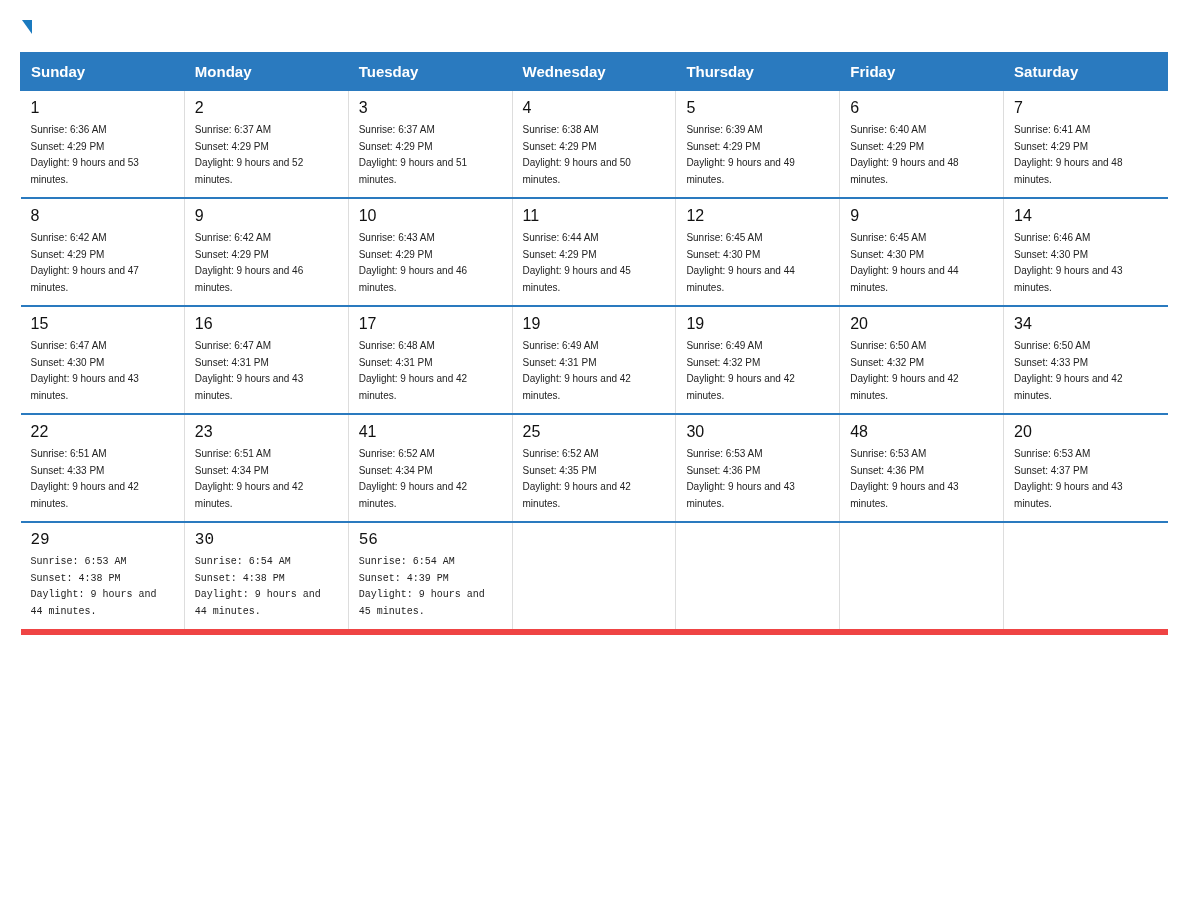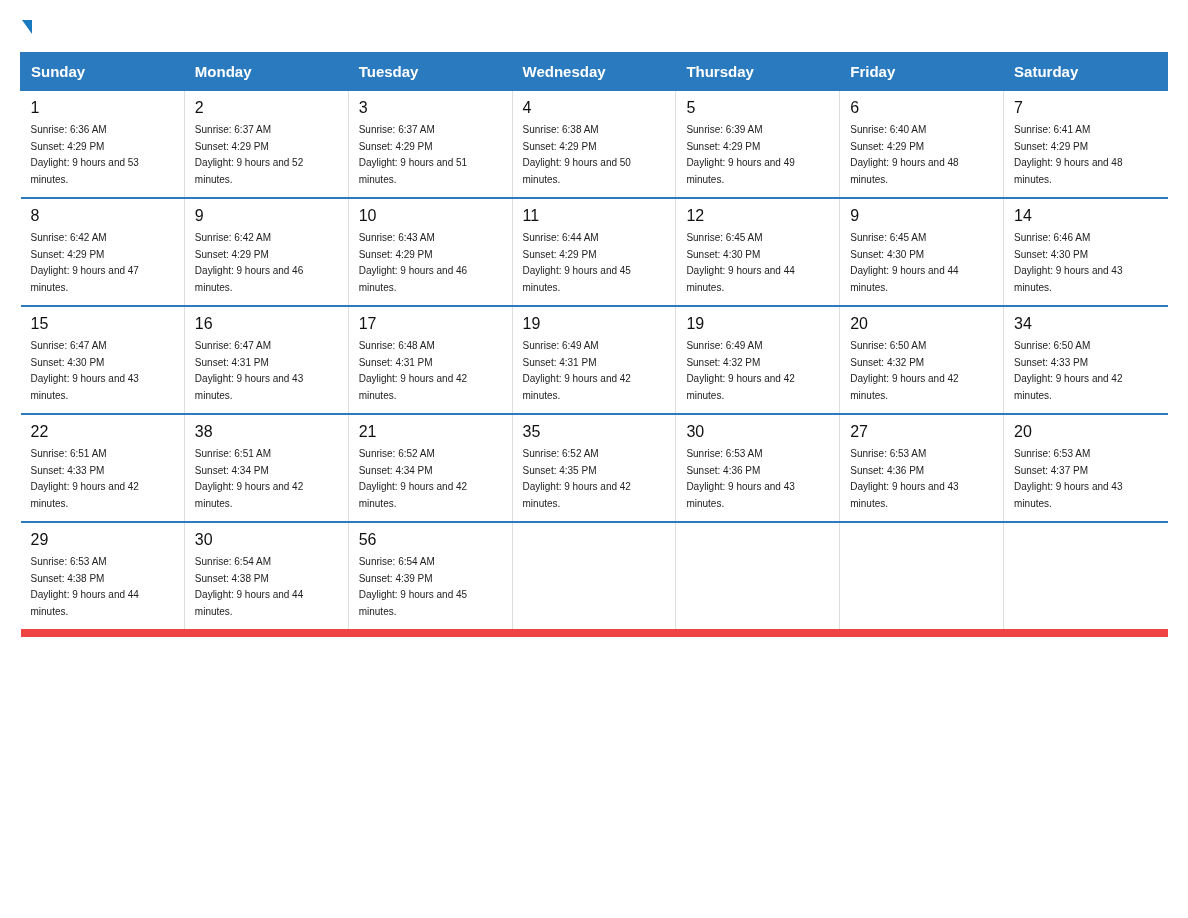--- a/index.html
+++ b/index.html
@@ -103,21 +103,22 @@
     }
     .day-info {
       font-size: 10px;
       line-height: 1.55;
       color: #222;
     }
     .empty-cell {
       background: #fff;
     }
     tbody tr:last-child {
-      border-bottom: 8px solid #ef4444;
+      border-bottom: 6px solid #ef4444;
+      font-family: Liberation Mono, monospace;
     }
   </style>
 </head>
 <body>
 
 <div class="header">
   <div class="logo">
     <div class="logo-line">
       <span class="logo-general"></span>
       <span class="logo-triangle"></span>
@@ -167,25 +168,25 @@
         <td><span class="day-num">15</span><span class="day-info">Sunrise: 6:47 AM<br>Sunset: 4:30 PM<br>Daylight: 9 hours and 43 minutes.</span></td>
         <td><span class="day-num">16</span><span class="day-info">Sunrise: 6:47 AM<br>Sunset: 4:31 PM<br>Daylight: 9 hours and 43 minutes.</span></td>
         <td><span class="day-num">17</span><span class="day-info">Sunrise: 6:48 AM<br>Sunset: 4:31 PM<br>Daylight: 9 hours and 42 minutes.</span></td>
         <td><span class="day-num">19</span><span class="day-info">Sunrise: 6:49 AM<br>Sunset: 4:31 PM<br>Daylight: 9 hours and 42 minutes.</span></td>
         <td><span class="day-num">19</span><span class="day-info">Sunrise: 6:49 AM<br>Sunset: 4:32 PM<br>Daylight: 9 hours and 42 minutes.</span></td>
         <td><span class="day-num">20</span><span class="day-info">Sunrise: 6:50 AM<br>Sunset: 4:32 PM<br>Daylight: 9 hours and 42 minutes.</span></td>
         <td><span class="day-num">34</span><span class="day-info">Sunrise: 6:50 AM<br>Sunset: 4:33 PM<br>Daylight: 9 hours and 42 minutes.</span></td>
       </tr>
       <tr>
         <td><span class="day-num">22</span><span class="day-info">Sunrise: 6:51 AM<br>Sunset: 4:33 PM<br>Daylight: 9 hours and 42 minutes.</span></td>
-        <td><span class="day-num">38</span><span class="day-info">Sunrise: 6:51 AM<br>Sunset: 4:34 PM<br>Daylight: 9 hours and 42 minutes.</span></td>
-        <td><span class="day-num">21</span><span class="day-info">Sunrise: 6:52 AM<br>Sunset: 4:34 PM<br>Daylight: 9 hours and 42 minutes.</span></td>
-        <td><span class="day-num">35</span><span class="day-info">Sunrise: 6:52 AM<br>Sunset: 4:35 PM<br>Daylight: 9 hours and 42 minutes.</span></td>
+        <td><span class="day-num">23</span><span class="day-info">Sunrise: 6:51 AM<br>Sunset: 4:34 PM<br>Daylight: 9 hours and 42 minutes.</span></td>
+        <td><span class="day-num">41</span><span class="day-info">Sunrise: 6:52 AM<br>Sunset: 4:34 PM<br>Daylight: 9 hours and 42 minutes.</span></td>
+        <td><span class="day-num">25</span><span class="day-info">Sunrise: 6:52 AM<br>Sunset: 4:35 PM<br>Daylight: 9 hours and 42 minutes.</span></td>
         <td><span class="day-num">30</span><span class="day-info">Sunrise: 6:53 AM<br>Sunset: 4:36 PM<br>Daylight: 9 hours and 43 minutes.</span></td>
-        <td><span class="day-num">27</span><span class="day-info">Sunrise: 6:53 AM<br>Sunset: 4:36 PM<br>Daylight: 9 hours and 43 minutes.</span></td>
+        <td><span class="day-num">48</span><span class="day-info">Sunrise: 6:53 AM<br>Sunset: 4:36 PM<br>Daylight: 9 hours and 43 minutes.</span></td>
         <td><span class="day-num">20</span><span class="day-info">Sunrise: 6:53 AM<br>Sunset: 4:37 PM<br>Daylight: 9 hours and 43 minutes.</span></td>
       </tr>
       <tr>
         <td><span class="day-num">29</span><span class="day-info">Sunrise: 6:53 AM<br>Sunset: 4:38 PM<br>Daylight: 9 hours and 44 minutes.</span></td>
         <td><span class="day-num">30</span><span class="day-info">Sunrise: 6:54 AM<br>Sunset: 4:38 PM<br>Daylight: 9 hours and 44 minutes.</span></td>
         <td><span class="day-num">56</span><span class="day-info">Sunrise: 6:54 AM<br>Sunset: 4:39 PM<br>Daylight: 9 hours and 45 minutes.</span></td>
         <td class="empty-cell"></td>
         <td class="empty-cell"></td>
         <td class="empty-cell"></td>
         <td class="empty-cell"></td>

